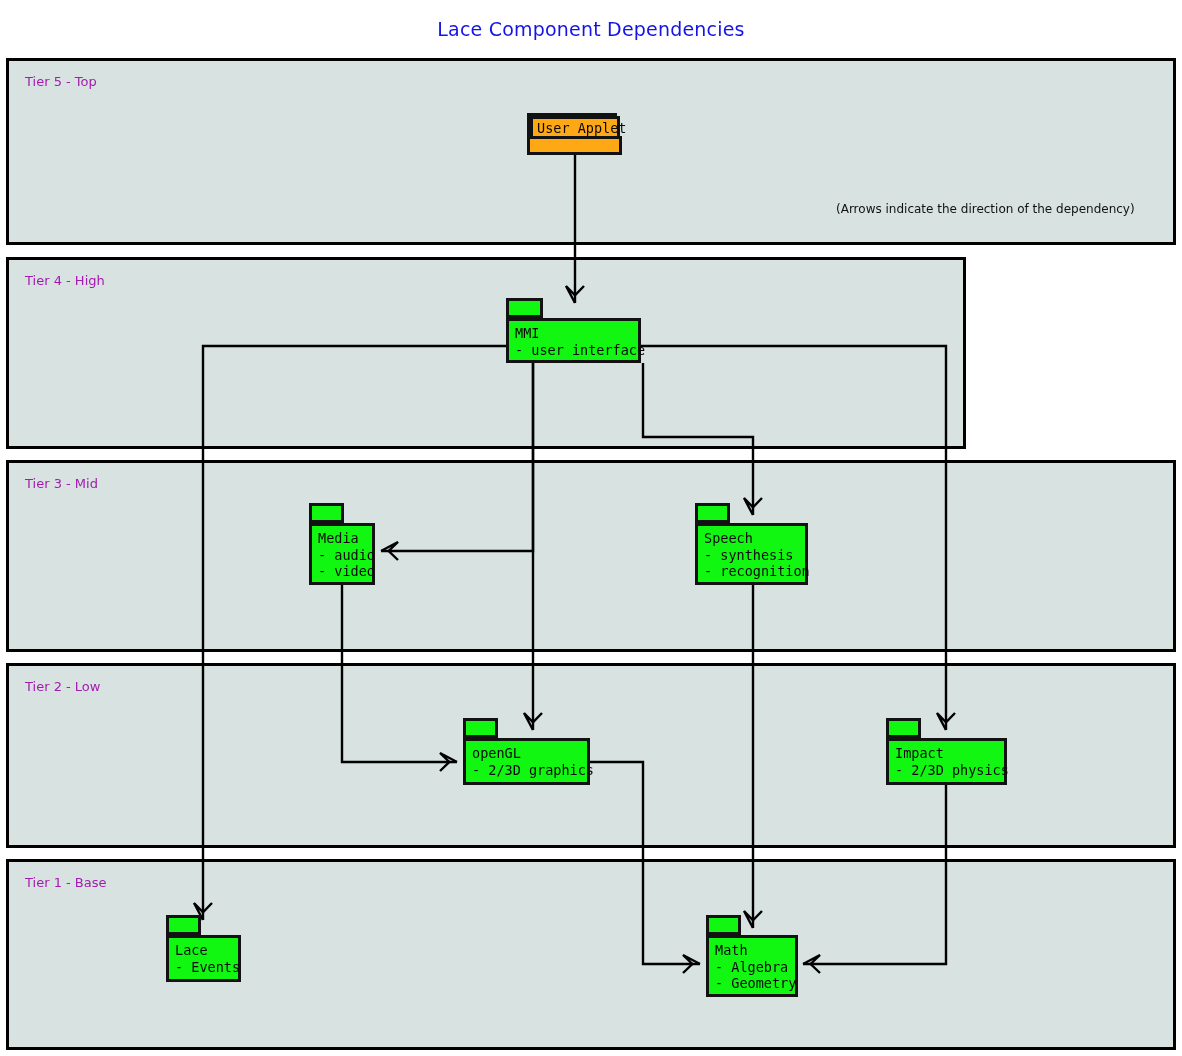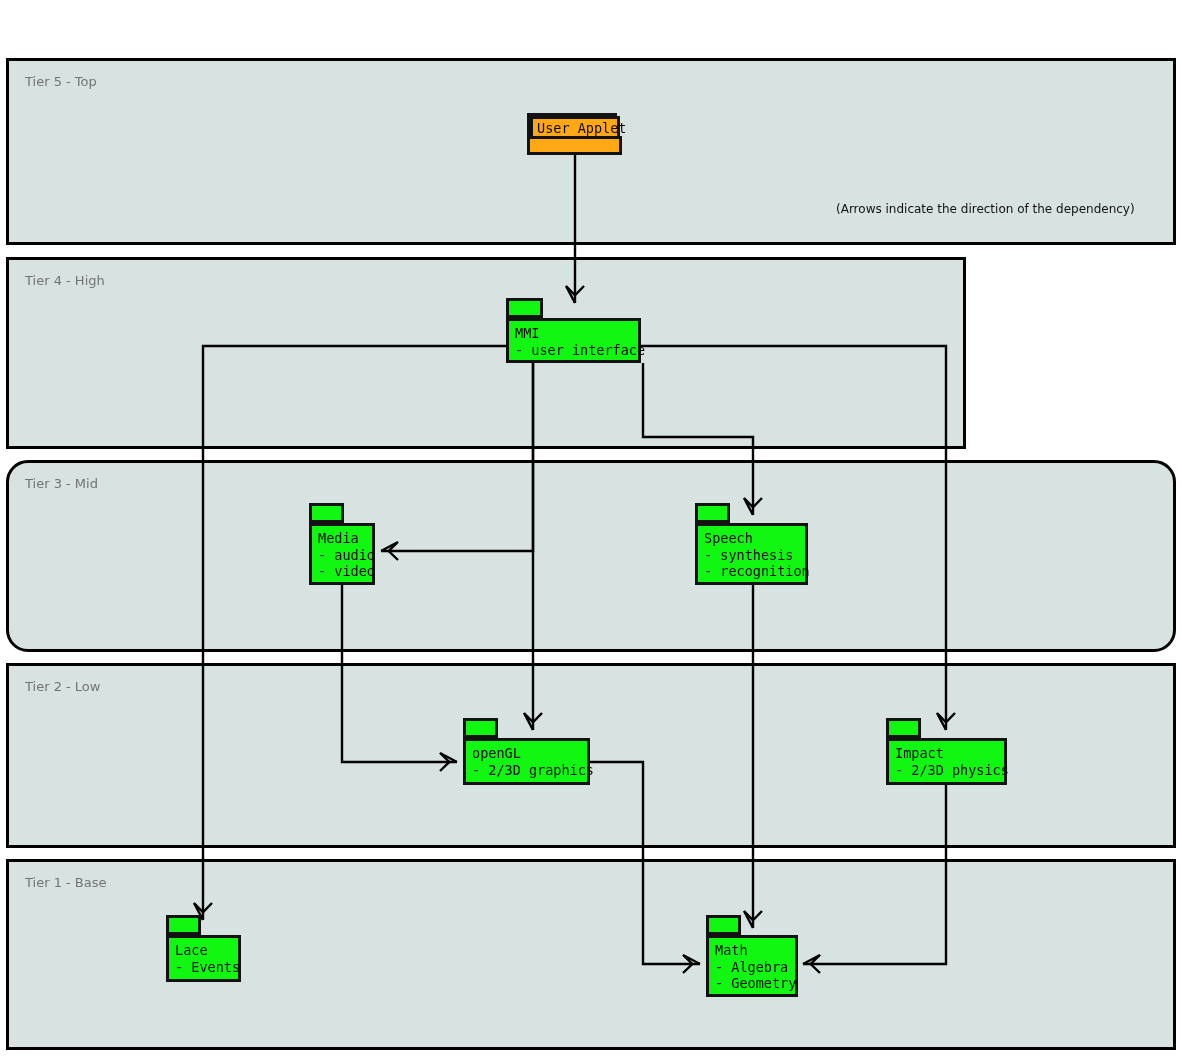--- a/index.html
+++ b/index.html
@@ -14,21 +14,21 @@
   .title{
     position:absolute;left:0;top:18px;width:1182px;text-align:center;
     font-size:19px;color:#1414e6;letter-spacing:.2px;
   }
 
   .tier{
     position:absolute;box-sizing:border-box;
     background:#d7e2e1;border:3px solid #000000;
   }
   .tier-label{
-    position:absolute;left:16px;top:13px;font-size:13px;color:#737373;
+    position:absolute;left:16px;top:13px;font-size:13px;color:#a21caf;
     white-space:nowrap;
   }
   .note{
     position:absolute;font-size:12px;color:#111111;white-space:nowrap;
   }
 
   
   .pkg{position:absolute;}
   .pkg .tab{
     position:absolute;left:0;top:0;box-sizing:border-box;
@@ -43,29 +43,30 @@
   }
   .pkg.orange .tab,.pkg.orange .body{background:#ffa816;}
   .pkg.orange .body{padding:3px;}
   .pkg .lines{display:block;}
 </style>
 </head>
 <body>
 
 <div id="canvas">
 
+  <div class="title">Lace Component Dependencies</div>
 
   <div id="tiers-host">
       <div class="tier" style="left: 6px; top: 58px; width: 1170px; height: 187px; background: rgb(215, 226, 225); border-color: rgb(0, 0, 0);">
         <div class="tier-label">Tier 5 - Top</div>
       </div>
       <div class="tier" style="left: 6px; top: 257px; width: 960px; height: 192px; background: rgb(215, 226, 225); border-color: rgb(0, 0, 0);">
         <div class="tier-label">Tier 4 - High</div>
       </div>
-      <div class="tier" style="left: 6px; top: 460px; width: 1170px; height: 192px; background: rgb(215, 226, 225); border-color: rgb(0, 0, 0); border-radius: 22px;">
+      <div class="tier" style="left: 6px; top: 460px; width: 1170px; height: 192px; background: rgb(215, 226, 225); border-color: rgb(0, 0, 0);">
         <div class="tier-label">Tier 3 - Mid</div>
       </div>
       <div class="tier" style="left: 6px; top: 663px; width: 1170px; height: 185px; background: rgb(215, 226, 225); border-color: rgb(0, 0, 0);">
         <div class="tier-label">Tier 2 - Low</div>
       </div>
       <div class="tier" style="left: 6px; top: 859px; width: 1170px; height: 191px; background: rgb(215, 226, 225); border-color: rgb(0, 0, 0);">
         <div class="tier-label">Tier 1 - Base</div>
       </div>
     </div>
 

